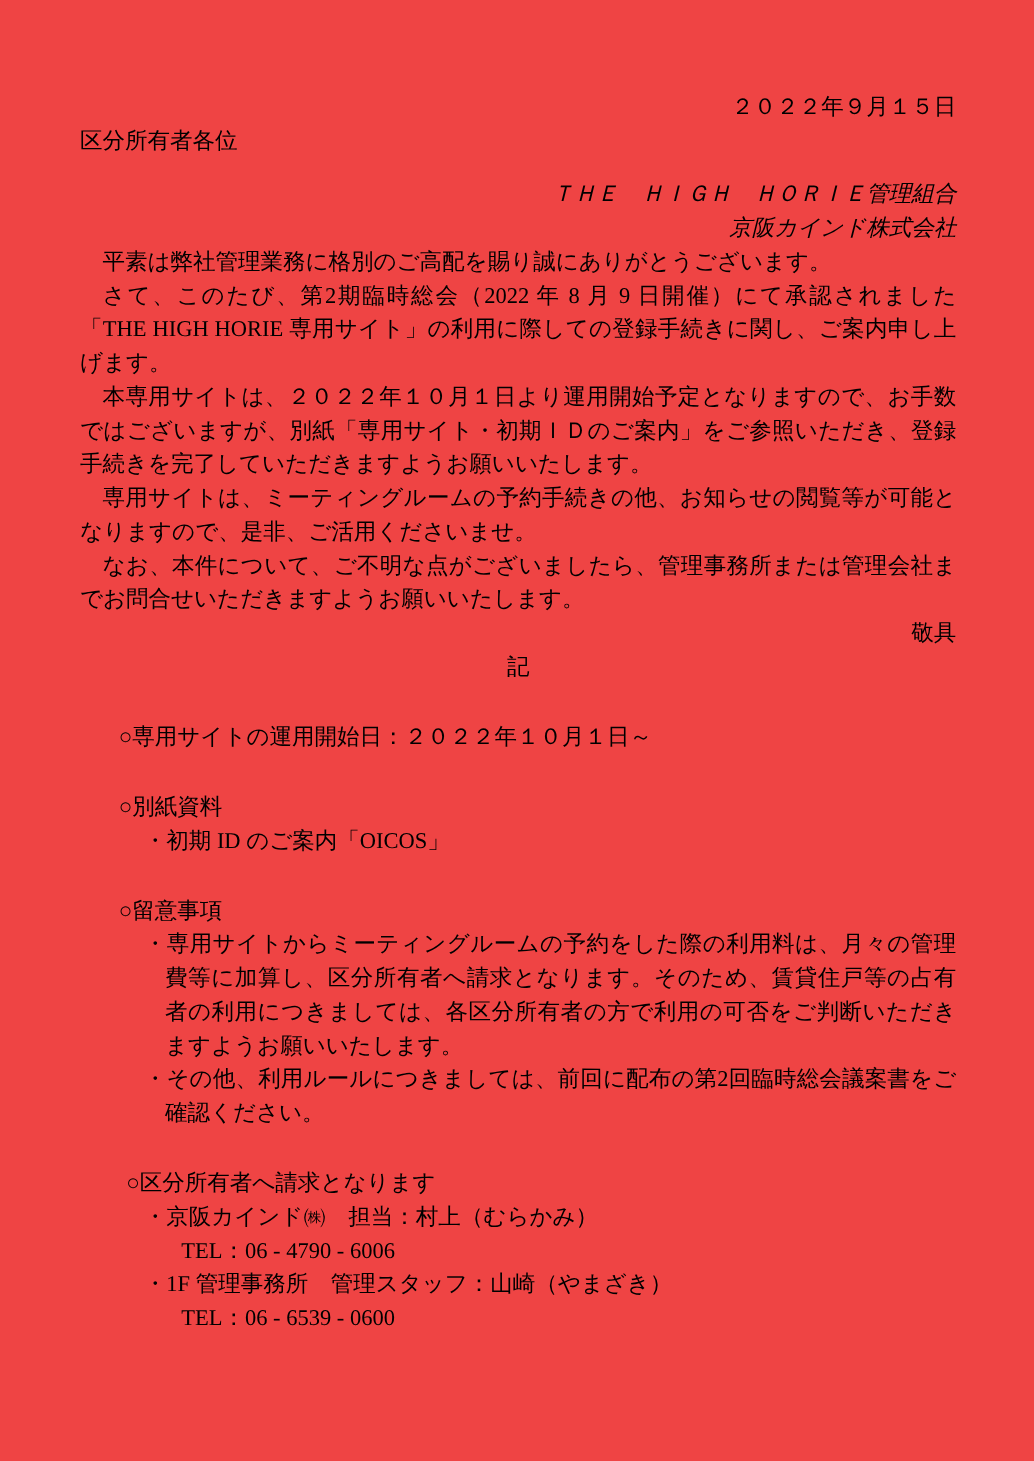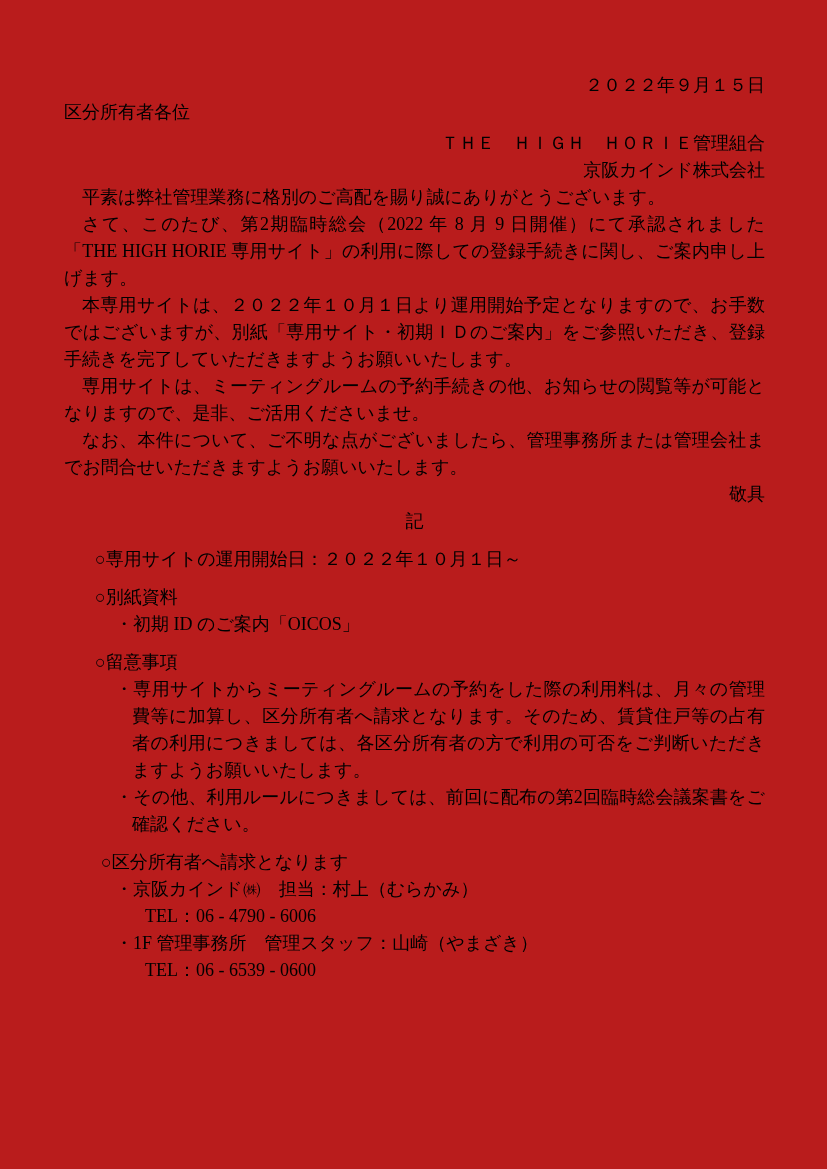--- a/index.html
+++ b/index.html
@@ -1,46 +1,46 @@
 <!DOCTYPE html>
 <html><head>
 <meta charset="utf-8">
 <style>
   html, body { margin: 0; padding: 0; background: #ffffff; }
   .page {
     position: relative;
     width: 827px;
     height: 1169px;
-    background: #b91c1c;
+    background: #ef4444;
     box-sizing: border-box;
     padding: 72px 62px 0 64px;
     font-family: "Liberation Serif", "DejaVu Serif", serif;
     font-size: 18px;
     line-height: 27px;
     color: #000000;
     overflow: hidden;
   }
   .right  { text-align: right; }
   .center { text-align: center; }
   .doc-title {
     text-align: center;
     font-weight: bold;
     font-size: 27px;
     line-height: 38px;
     margin: 20px 0 20px 0;
     letter-spacing: 0.5px;
   }
-  .sender { margin-top: 4px; }
+  .sender { margin-top: 16px; font-style: italic; }
   p.body-par {
     margin: 0;
     text-indent: 1em;
     text-align: justify;
   }
   .record-marker { margin: 0; }
-  .section { margin-top: 11px; }
+  .section { margin-top: 29px; }
   .sec-heading   { padding-left: 31px; }
   .sec-heading.extra { padding-left: 37px; }
   .note   { padding-left: 49px; }
   .bullet {
     padding-left: 68px;
     text-indent: -17px;
     text-align: justify;
   }
   .tel { padding-left: 81px; }
 </style>

